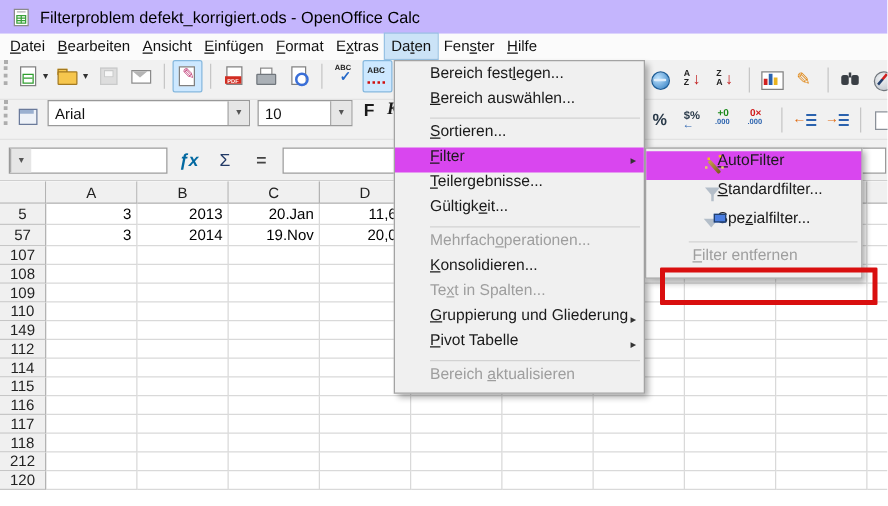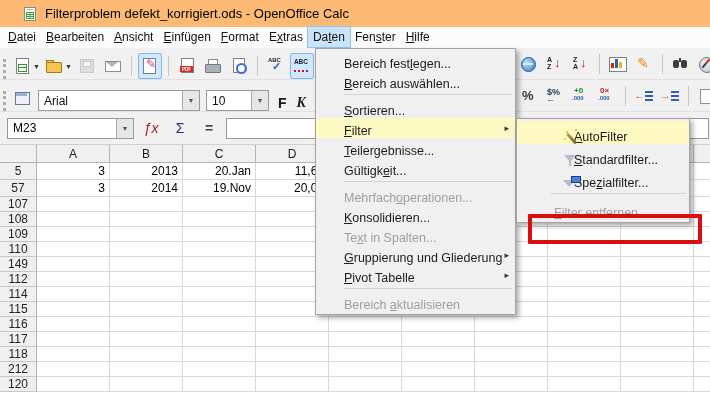--- a/index.html
+++ b/index.html
@@ -1,70 +1,70 @@
 <!DOCTYPE html>
 <html><head>
 <meta charset="utf-8">
 <style>
 *{box-sizing:border-box;margin:0;padding:0}
 html,body{width:710px;height:405px;overflow:hidden;background:#fff;
   font-family:"Liberation Sans",sans-serif;-webkit-font-smoothing:antialiased}
 .window{position:relative;width:710px;height:405px;background:#fff}
 
 
-.titlebar{height:27px;display:flex;align-items:center;gap:7px;padding-left:22px;background:#fdba74;font-size:13px;color:#000}
+.titlebar{height:27px;display:flex;align-items:center;gap:7px;padding-left:9px;background:#c4b5fd;font-size:13px;color:#000}
 
 
 .menubar{height:21px;display:flex;align-items:flex-start;background:#fbfbfb;font-size:12px;padding-left:3px}
 .mitem{padding:3px 5px;color:#111;white-space:nowrap;cursor:default}
 .mitem.active{background:#cbe3f7;outline:1px solid #98c2e4}
 
 
-.toolbar{height:32px;background:#f1f1f1;display:flex;align-items:flex-end;position:relative;border-bottom:1px solid #e2e2e2}
+.toolbar{height:32px;background:#f1f1f1;display:flex;align-items:flex-start;position:relative;border-bottom:1px solid #e2e2e2}
 .grip{width:4px;height:20px;border-left:3px dotted #adadad;margin:0 4px 0 3px}
 .tgroup{display:flex;align-items:center;gap:2px}
 .tright{position:absolute;left:517px;top:0;height:32px}
 .tbtn{height:26px;min-width:24px;display:flex;align-items:center;justify-content:center;border:1px solid transparent;border-radius:2px;position:relative}
 .tbtn.toggled{background:#cde8ff;border-color:#86b8de}
 .tbtn.disabled{opacity:.45;filter:grayscale(.8)}
 .caret{font-size:7px;color:#333;margin-left:1px}
 .tsep{width:1px;height:20px;background:#c6c6c6;margin:0 4px;flex:none}
 .combo{height:21px;background:#fff;border:1px solid #999;display:flex;align-items:center;font-size:12px;color:#111;margin:0 3px}
 .combo .cval{flex:1;padding-left:5px}
 .combo .cdd{width:17px;height:19px;background:#e6e6e6;border-left:1px solid #ababab;display:flex;align-items:center;justify-content:center;font-size:7px;color:#555}
 .fmt-bold{font-weight:bold;font-size:14px;color:#1a1a1a;padding:0 6px}
 .fmt-italic{font-style:italic;font-weight:bold;font-size:14px;color:#1a1a1a;padding:0 4px;font-family:"Liberation Serif",serif}
 
 
 .fbar{height:33px;background:#f1f1f1;display:flex;align-items:center;padding:0 1px 0 7px;gap:5px;border-bottom:1px solid #cfcfcf}
 .namebox{width:127px;height:21px;background:#fff;border:1px solid #9a9a9a;display:flex;align-items:center;font-size:12px}
 .namebox .nval{flex:1;padding-left:5px}
 .nb-dd{width:17px;height:19px;background:#e6e6e6;border-left:1px solid #ababab;display:flex;align-items:center;justify-content:center;font-size:7px;color:#555}
 .fbtn{width:24px;height:22px;display:flex;align-items:center;justify-content:center;font-size:14px;color:#223a66}
-.fbtn.fx{font-style:italic;font-weight:normal;color:#b91c1c}
+.fbtn.fx{font-style:italic;font-weight:bold;color:#0369a1}
 .fbtn.eq{color:#444;font-weight:bold}
 .finput{flex:1;height:21px;background:#fff;border:1px solid #9a9a9a;font-size:12px;padding-left:4px}
 
 
 .sheet{position:relative;height:260px;background:#fff;font-size:12px;overflow:hidden}
 .shead{display:flex;height:18px}
 .corner{width:37px;flex:none;background:#f0f0f0;border-right:1px solid #b3b3b3;border-bottom:1px solid #b3b3b3}
 .chead{width:73px;flex:none;background:#f0f0f0;border-right:1px solid #b3b3b3;border-bottom:1px solid #b3b3b3;display:flex;align-items:center;justify-content:center;color:#222}
 .srow{display:flex;height:15px}
 .srow.tall{height:17px}
 .rhead{width:37px;flex:none;background:#f0f0f0;border-right:1px solid #b3b3b3;border-bottom:1px solid #c6c6c6;display:flex;align-items:center;justify-content:center;color:#222}
 .cell{width:73px;flex:none;border-right:1px solid #d9d9d9;border-bottom:1px solid #d9d9d9;display:flex;align-items:center;justify-content:flex-end;padding-right:4px;color:#000}
 
 
 .menu{position:absolute;background:#f0f0f0;border:1px solid #a3a3a3;box-shadow:3px 3px 5px rgba(0,0,0,.32);padding:2px 0;font-size:12.5px;z-index:10}
 #daten-menu{left:315px;top:48px;width:201px}
 #filter-submenu{left:516px;top:118px;width:174px;z-index:11}
-.menuitem{height:20px;display:flex;align-items:flex-end;padding:0 4px 0 28px;position:relative;color:#1a1a1a;white-space:nowrap}
+.menuitem{height:20px;display:flex;align-items:flex-start;padding:0 4px 0 28px;position:relative;color:#1a1a1a;white-space:nowrap}
 #filter-submenu .menuitem{height:23px;padding-left:37px}
-.menuitem.hl{background:#fef9c3}
+.menuitem.hl{background:#d946ef}
 .menuitem.disabled{color:#9e9e9e}
 .msep{height:1px;background:#d2d2d2;margin:3px 3px 3px 28px}
 #filter-submenu .msep{margin-left:34px}
 .marrow{position:absolute;right:6px;top:50%;transform:translateY(-50%);font-size:9px;color:#333}
 .mico{position:absolute;left:7px;top:50%;transform:translateY(-50%)}
 u{text-decoration:underline}
 
 
 .redbox{position:absolute;left:528px;top:214px;width:174px;height:30px;border:4px solid #d90f0f;z-index:30;border-radius:1px}
 
@@ -220,21 +220,21 @@
 
   <div class="toolbar">
     <span class="grip"></span>
     <span class="tbtn">
         <span class="ic ic-styles-window"></span>
       </span>
     <span class="combo" style="width:162px">
       <span class="cval">Arial</span>
       <span class="cdd">▼</span>
     </span>
-    <span class="combo" style="width:63px">
+    <span class="combo" style="width:76px">
       <span class="cval">10</span>
       <span class="cdd">▼</span>
     </span>
     <span class="fmt-bold">F</span>
     <span class="fmt-italic">K</span>
     <span class="tgroup tright" id="tb2R">
         <span class="tbtn">
           <span class="ic ic-number-format-percent"></span>
         </span>
         <span class="tbtn">
@@ -255,21 +255,20 @@
         </span>
         <span class="tsep"></span>
         <span class="tbtn">
           <span class="ic ic-borders"></span>
         </span>
       </span>
   </div>
 
   <div class="fbar">
     <span class="namebox">
-      <span class="nval">M23</span>
       <span class="nb-dd">▼</span>
     </span>
     <span class="fbtn fx">ƒx</span>
     <span class="fbtn">Σ</span>
     <span class="fbtn eq">=</span>
     <span class="finput"></span>
   </div>
 
   <div class="sheet" id="sheet">
       <div class="shead">

